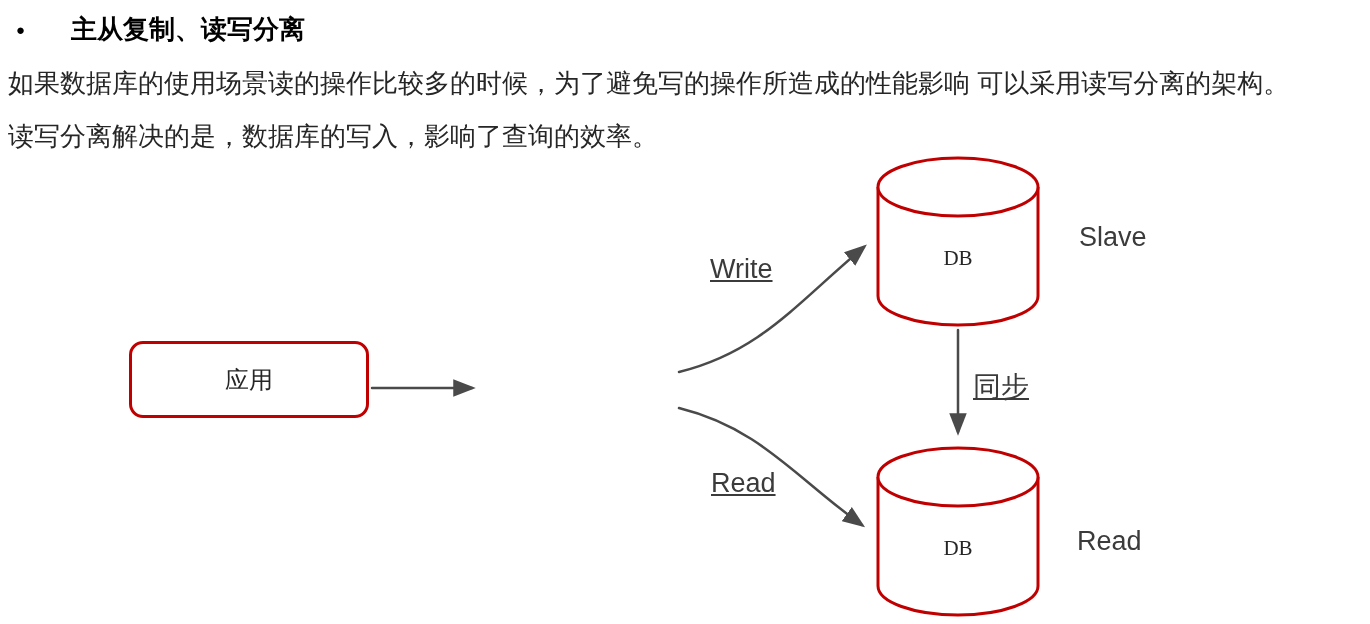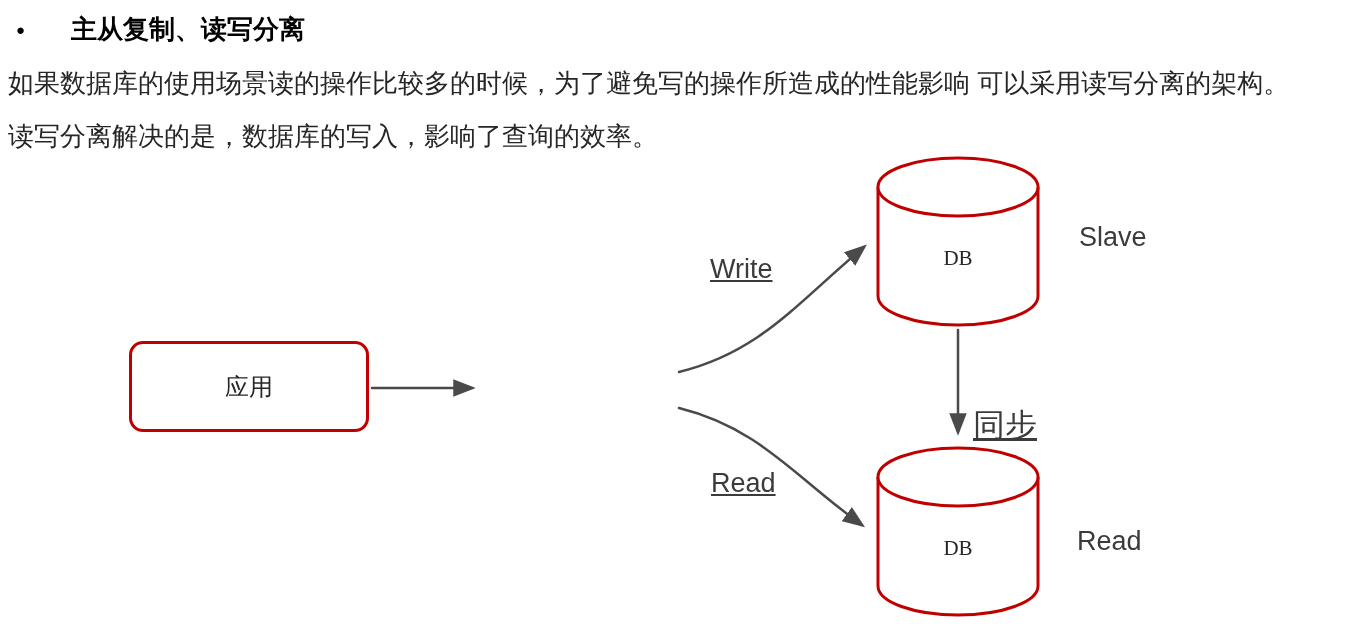--- a/index.html
+++ b/index.html
@@ -63,21 +63,21 @@
     stroke: #c00000;
     stroke-width: 3;
     stroke-linejoin: round;
   }
 
   .app-node {
     position: absolute;
     left: 129px;
     top: 341px;
     width: 240px;
-    height: 91px;
+    height: 77px;
     border: 3px solid #c00000;
     border-radius: 14px;
     box-sizing: border-box;
     background: #ffffff;
     display: flex;
     align-items: center;
     justify-content: center;
     font-size: 24px;
     color: #262626;
   }
@@ -102,21 +102,21 @@
   }
   .edge-label {
     position: absolute;
     font-size: 27px;
     color: #3b3b3b;
     white-space: nowrap;
     text-decoration: underline;
   }
   .write-label { left: 710px; top: 254px; }
   .read-label  { left: 711px; top: 468px; }
-  .sync-label  { left: 973px; top: 368px; font-size: 32px; margin-top: 36px; }
+  .sync-label  { left: 973px; top: 368px; font-size: 28px; }
   .db-label {
     position: absolute;
     left: 878px;
     width: 160px;
     text-align: center;
     font-size: 21px;
     color: #262626;
     font-family: Liberation Serif, serif;
   }
   .db-master { top: 246px; }

